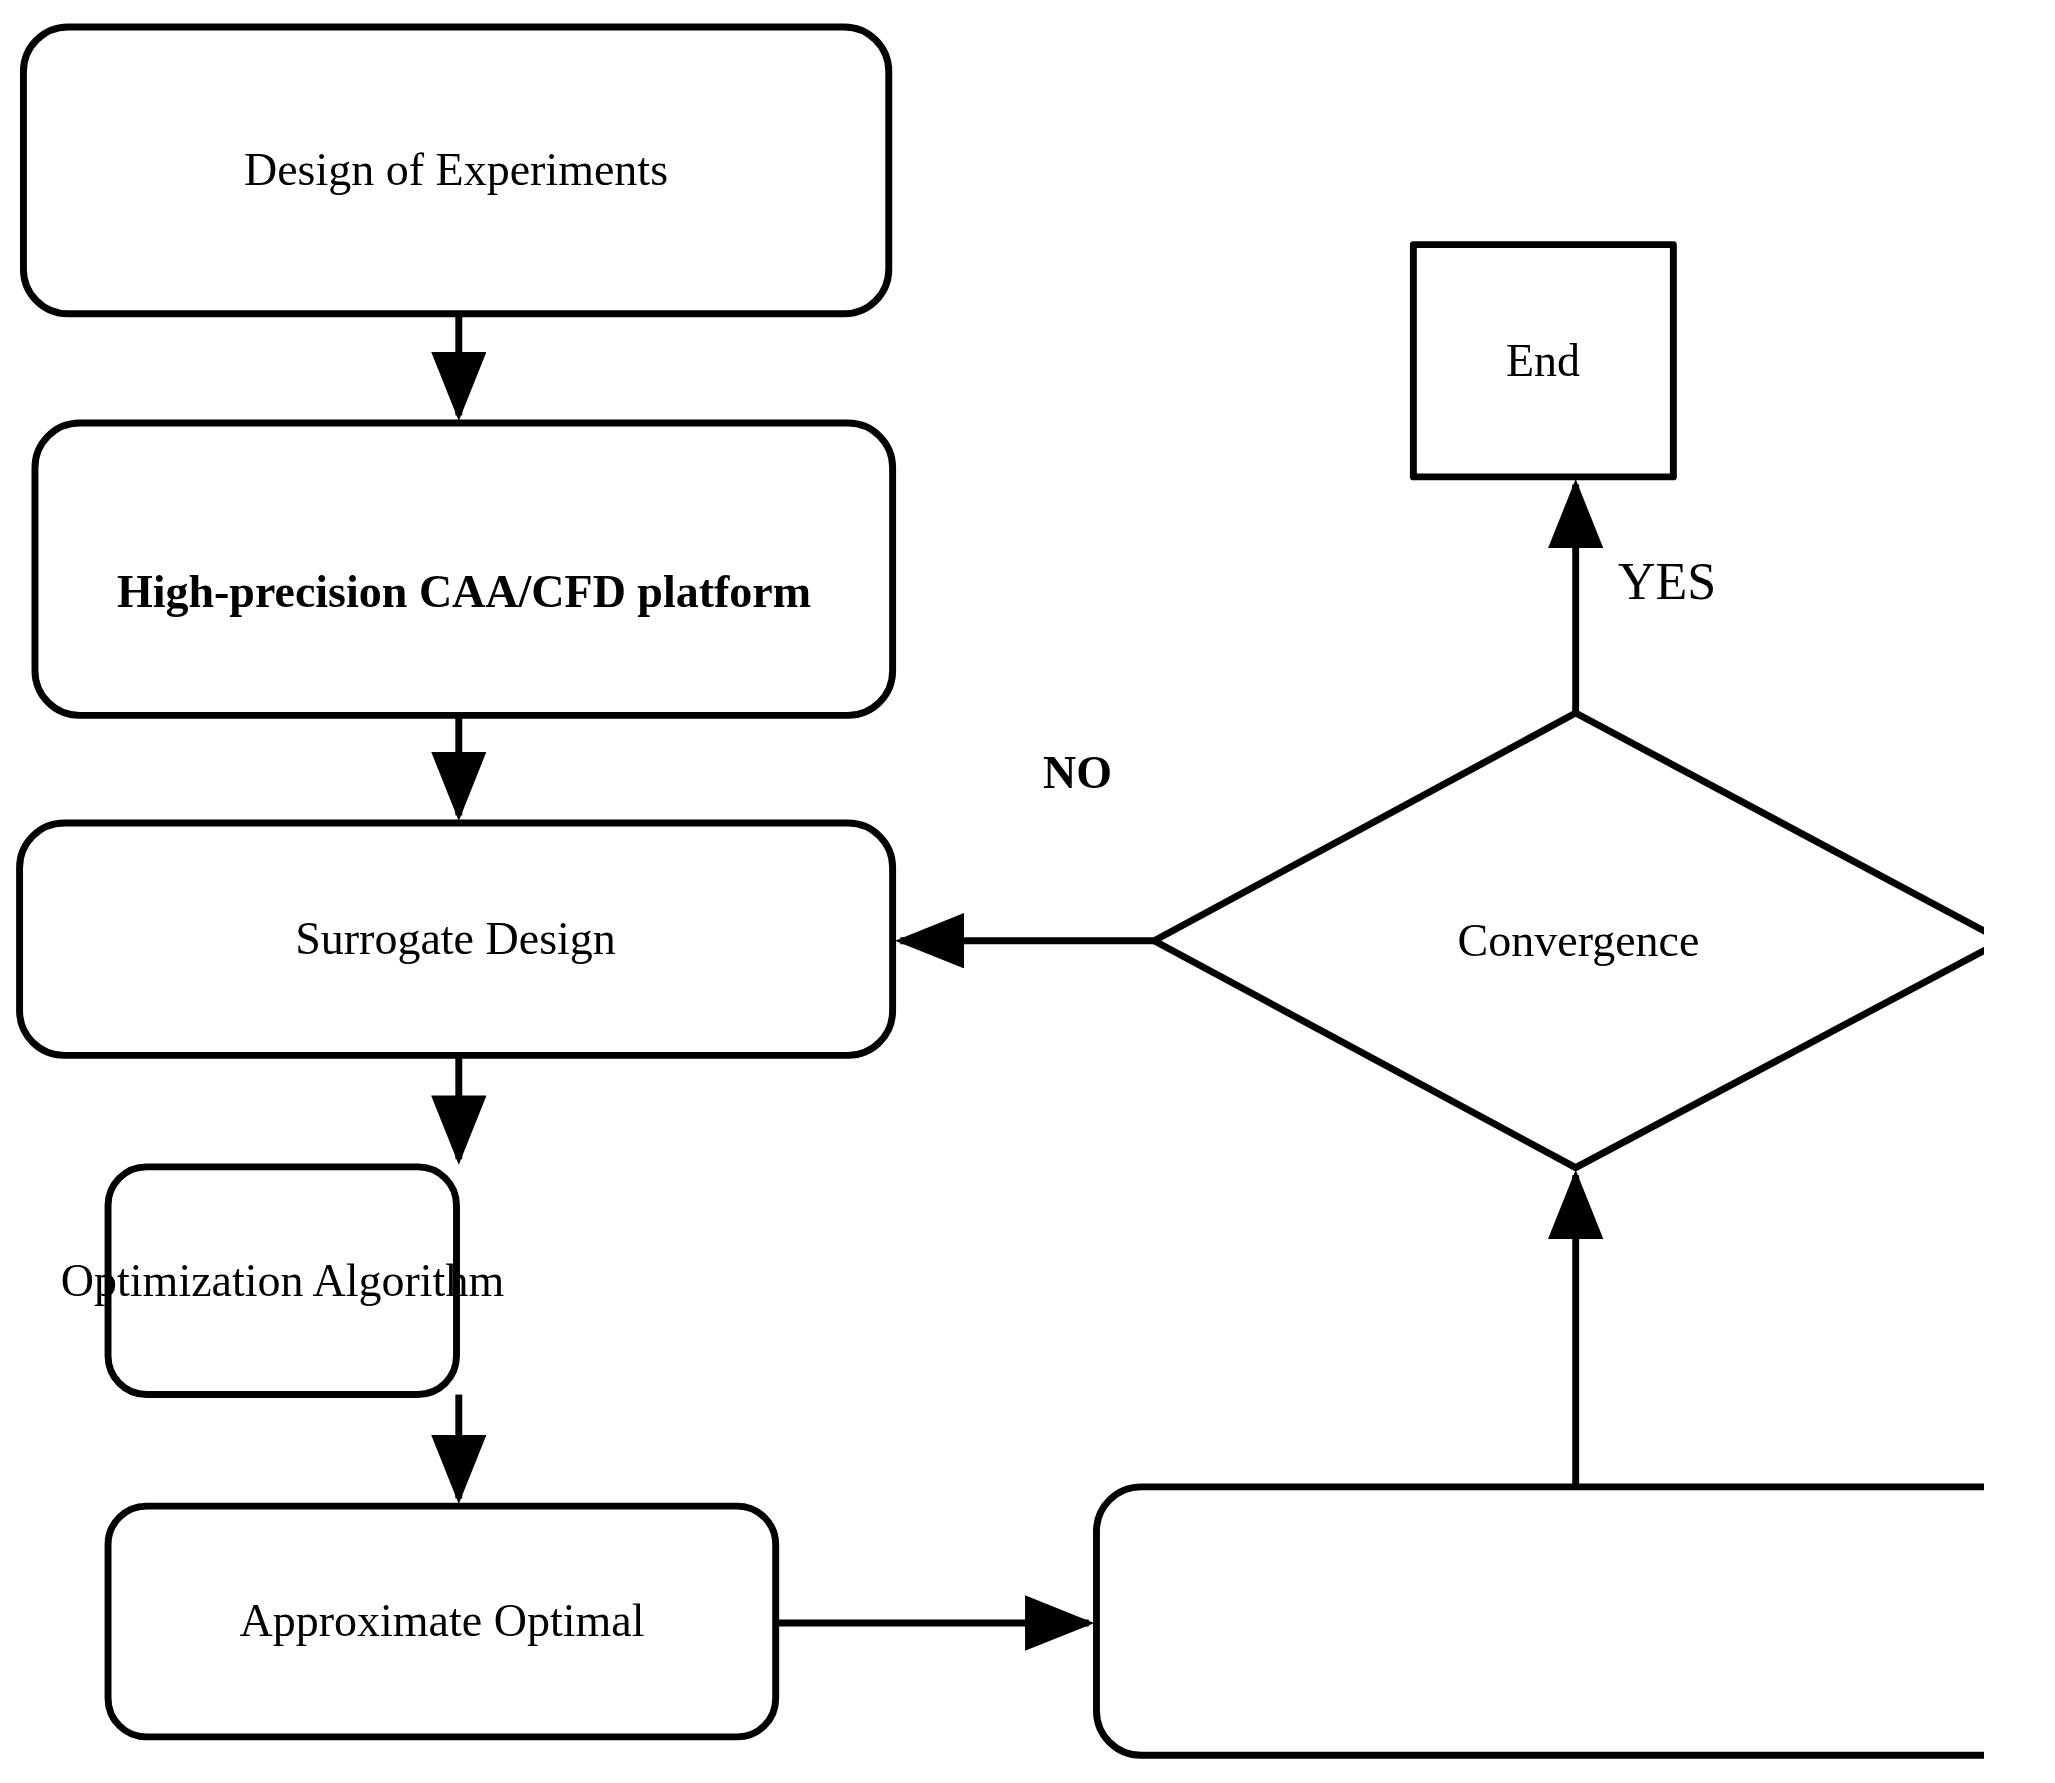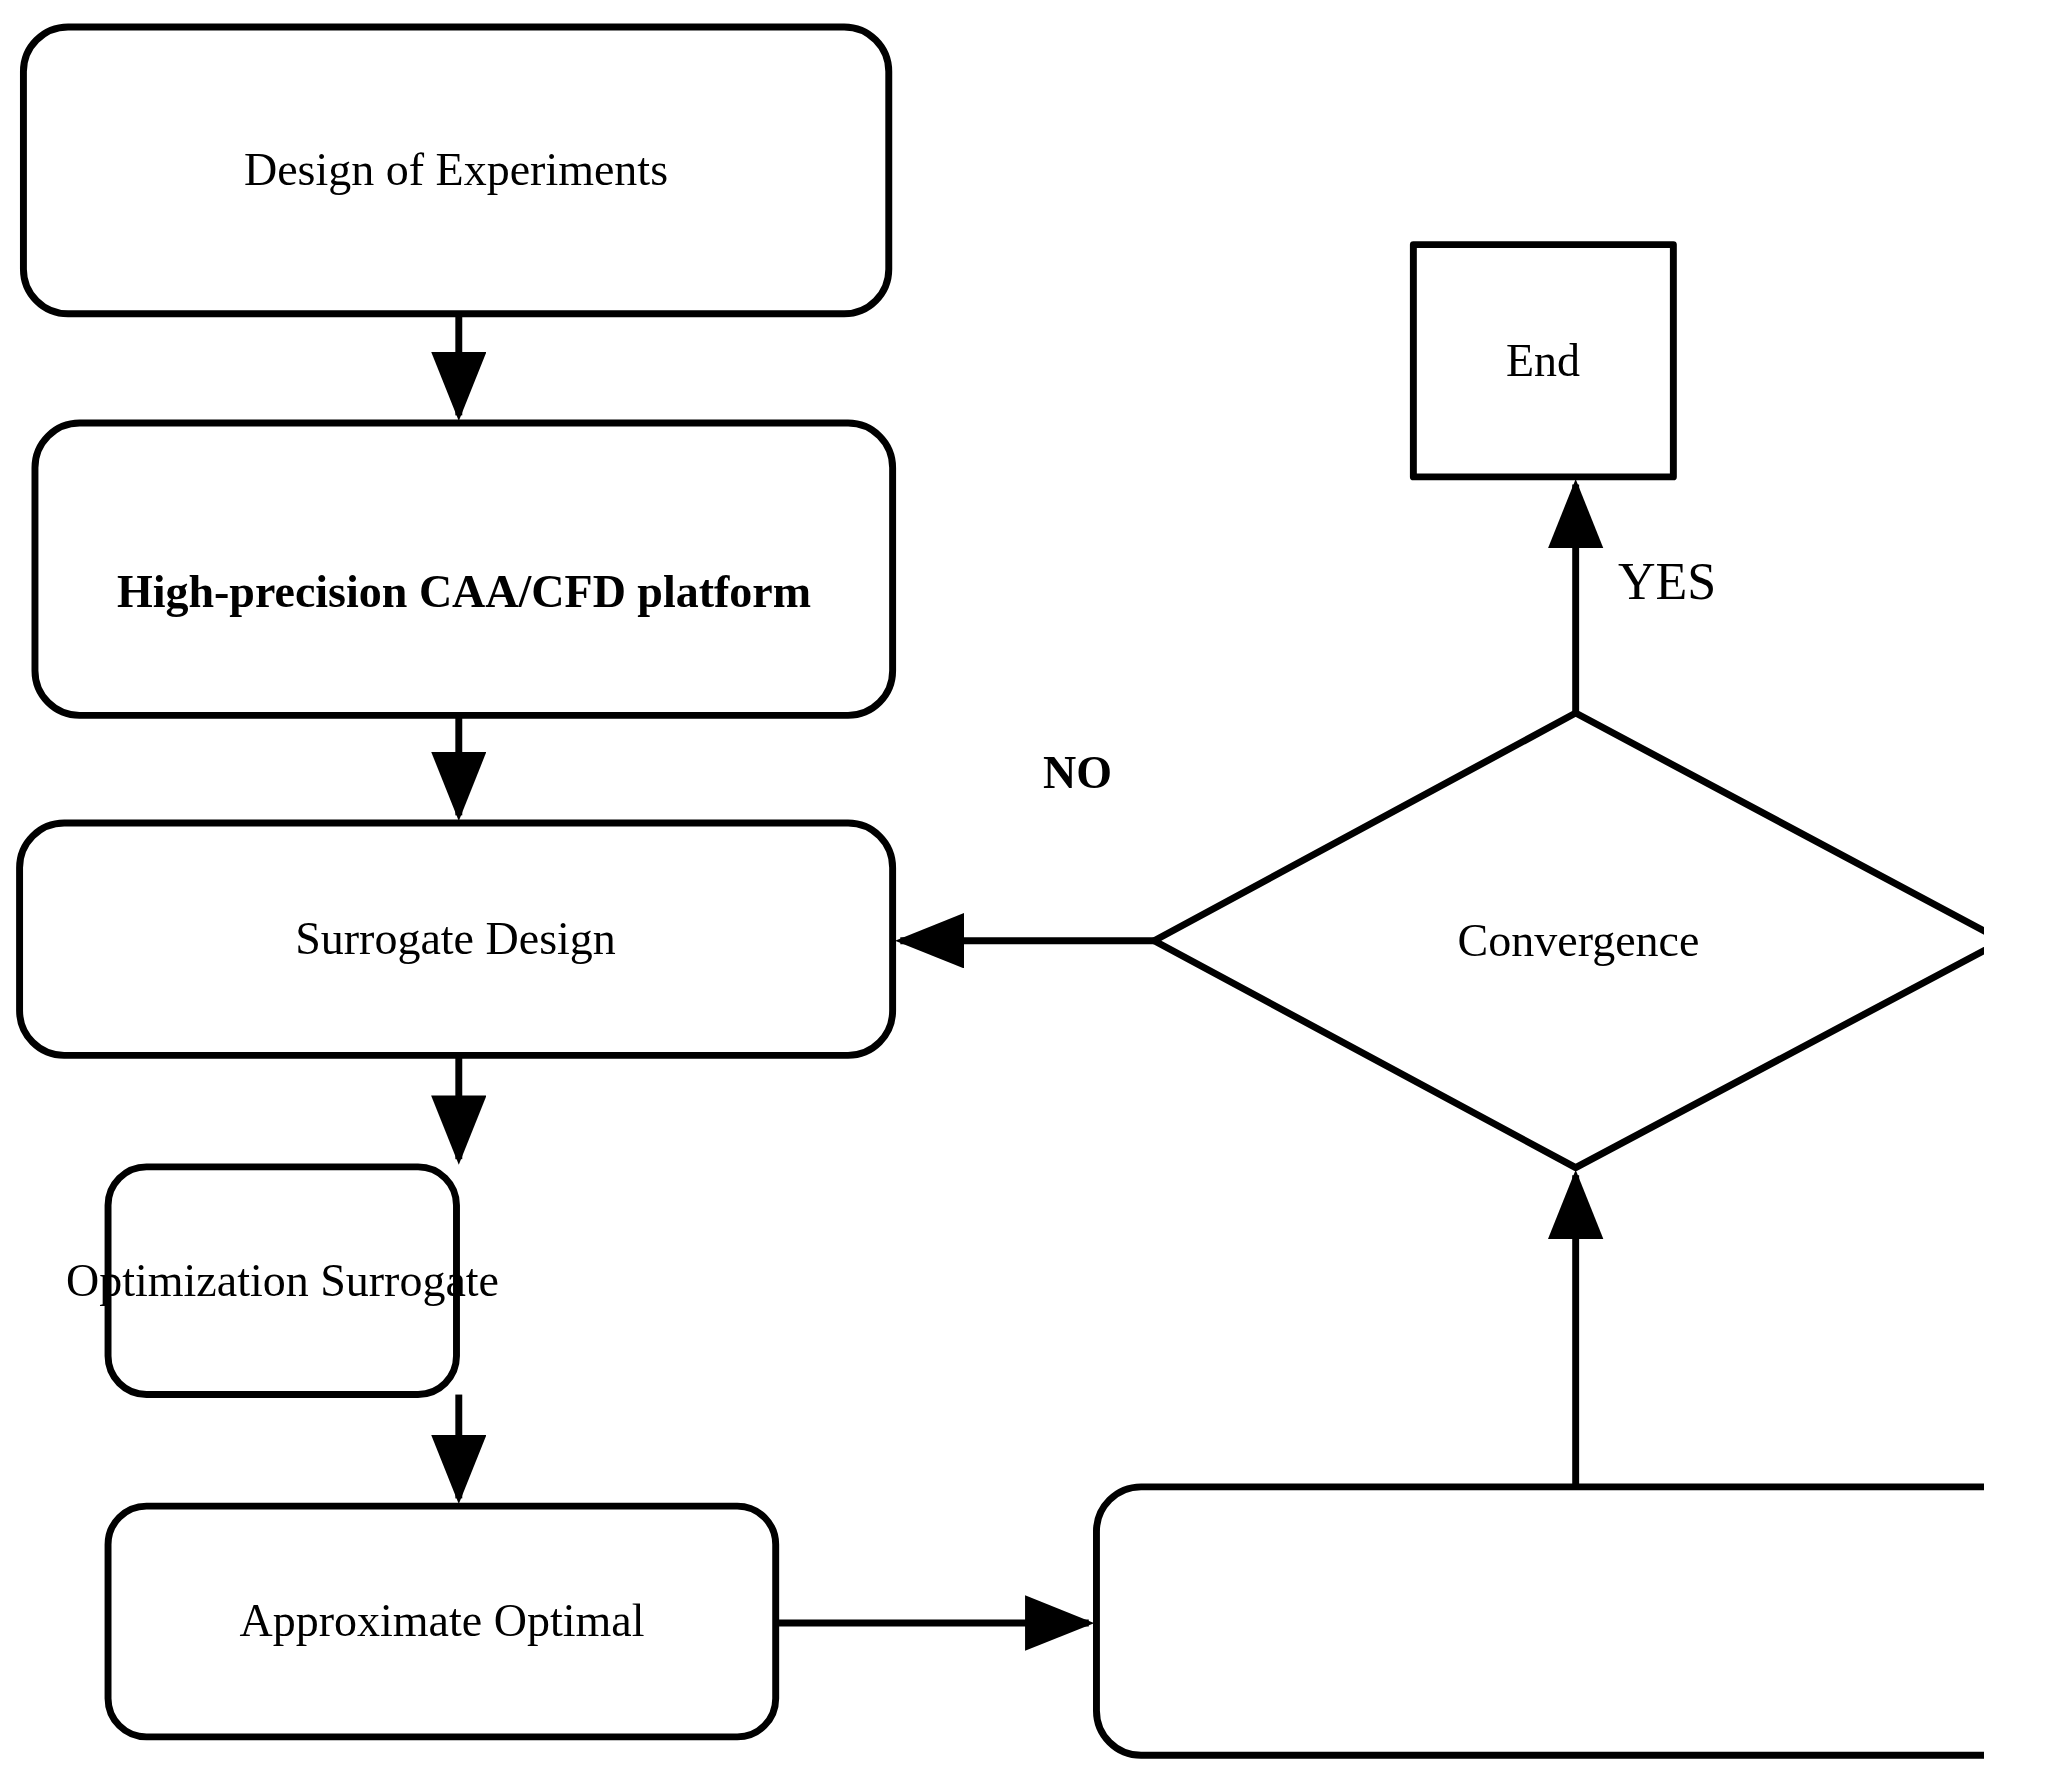--- a/index.html
+++ b/index.html
@@ -85,21 +85,21 @@
       <line x1="2048" y1="927" x2="2048" y2="630" marker-end="url(#arrowhead)"></line>
     </g>
   </svg>
 
   <div class="node-label" style="left:23px; top:27px; width:866px; height:287px; font-size:46px;">Design of Experiments</div>
 
   <div class="node-label" style="left:35px; top:446px; width:858px; height:292px; font-size:46px;font-weight:bold;">High-precision CAA/CFD platform</div>
 
   <div class="node-label" style="left:19px; top:823px; width:873px; height:232px; font-size:46px;">Surrogate Design</div>
 
-  <div class="node-label" style="left:108px; top:1167px; width:349px; height:228px; font-size:46px;">Optimization Surrogate</div>
+  <div class="node-label" style="left:108px; top:1167px; width:349px; height:228px; font-size:46px;">Optimization Algorithm</div>
 
   <div class="node-label" style="left:108px; top:1506px; width:668px; height:231px; font-size:46px;">Approximate Optimal</div>
 
 
   <div class="node-label" style="left:1154px; top:872px; width:849px; height:138px; font-size:46px;">Convergence</div>
 
   <div class="node-label" style="left:1413px; top:245px; width:260px; height:232px; font-size:46px;">End</div>
 
   <div class="edge-label" style="left:1043px; top:746px; font-size:46px;font-weight:bold;">NO</div>
 

